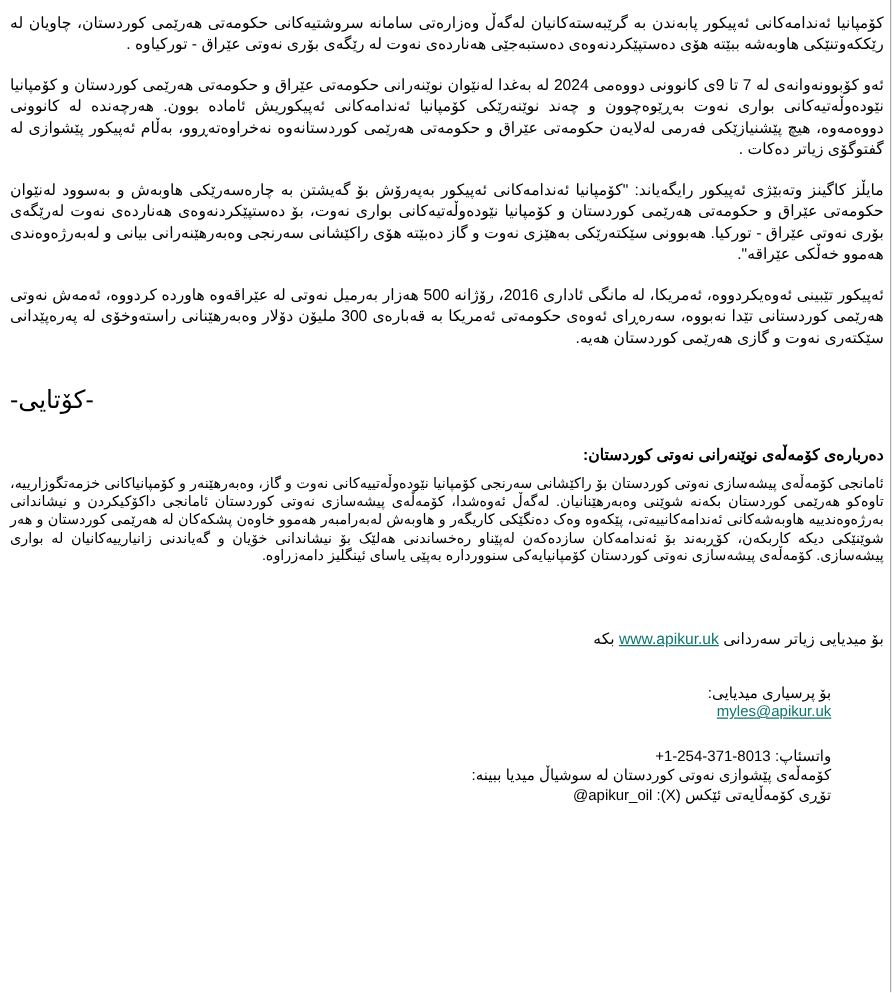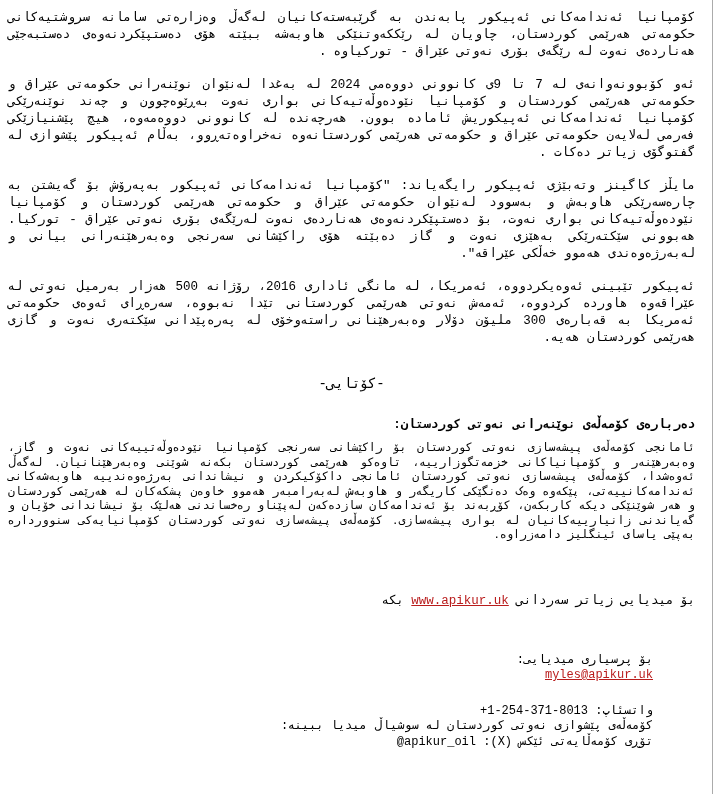--- a/index.html
+++ b/index.html
@@ -4,40 +4,40 @@
 <style>
   html, body { margin: 0; padding: 0; background: #ffffff; }
   .page {
     position: relative;
     width: 715px;
     height: 794px;
     box-sizing: border-box;
     background: #ffffff;
     color: #000000;
     direction: rtl;
-    font-family: Liberation Mono, monospace;
-    padding: 10px 20px 0 8px;
+    font-family: Liberation Sans, sans-serif;
+    padding: 10px 8px 0 8px;
     overflow: hidden;
   }
   .edge-line {
     position: absolute;
     top: 0; bottom: 0;
     right: 2px;
     width: 1px;
     background: #ababab;
   }
   .press-paragraph {
     font-size: 12.5px;
     line-height: 17px;
     text-align: justify;
     margin: 0 0 16px 0;
   }
   .end-marker {
-    text-align: center;
-    font-size: 14px;
+    text-align: left;
+    font-size: 20px;
     margin: 28px 0 24px 0;
   }
   .about-heading {
     font-weight: bold;
     font-size: 12.5px;
     margin: 0 0 9px 0;
     text-align: right;
   }
   .about-body {
     font-size: 11.5px;
@@ -45,36 +45,36 @@
     text-align: justify;
     margin: 0;
   }
   .more-info-line {
     margin-top: 50px;
     text-align: right;
     font-size: 12.5px;
     line-height: 16px;
   }
   .contact-block {
-    margin-top: 44px;
+    margin-top: 28px;
     padding-left: 0;
     padding-right: 42px;
     text-align: right;
     font-size: 12px;
     line-height: 15.5px;
   }
   .social-block {
     margin-top: 20px;
     padding-right: 42px;
     text-align: right;
     font-size: 12px;
     line-height: 15.5px;
   }
   a, .link {
-    color: #b91c1c;
+    color: #0f766e;
     text-decoration: underline;
     cursor: pointer;
   }
   .ltr { direction: ltr; unicode-bidi: isolate; }
   .line { display: block; }
 </style>
 </head>
 <body>
 
 <div class="page">

